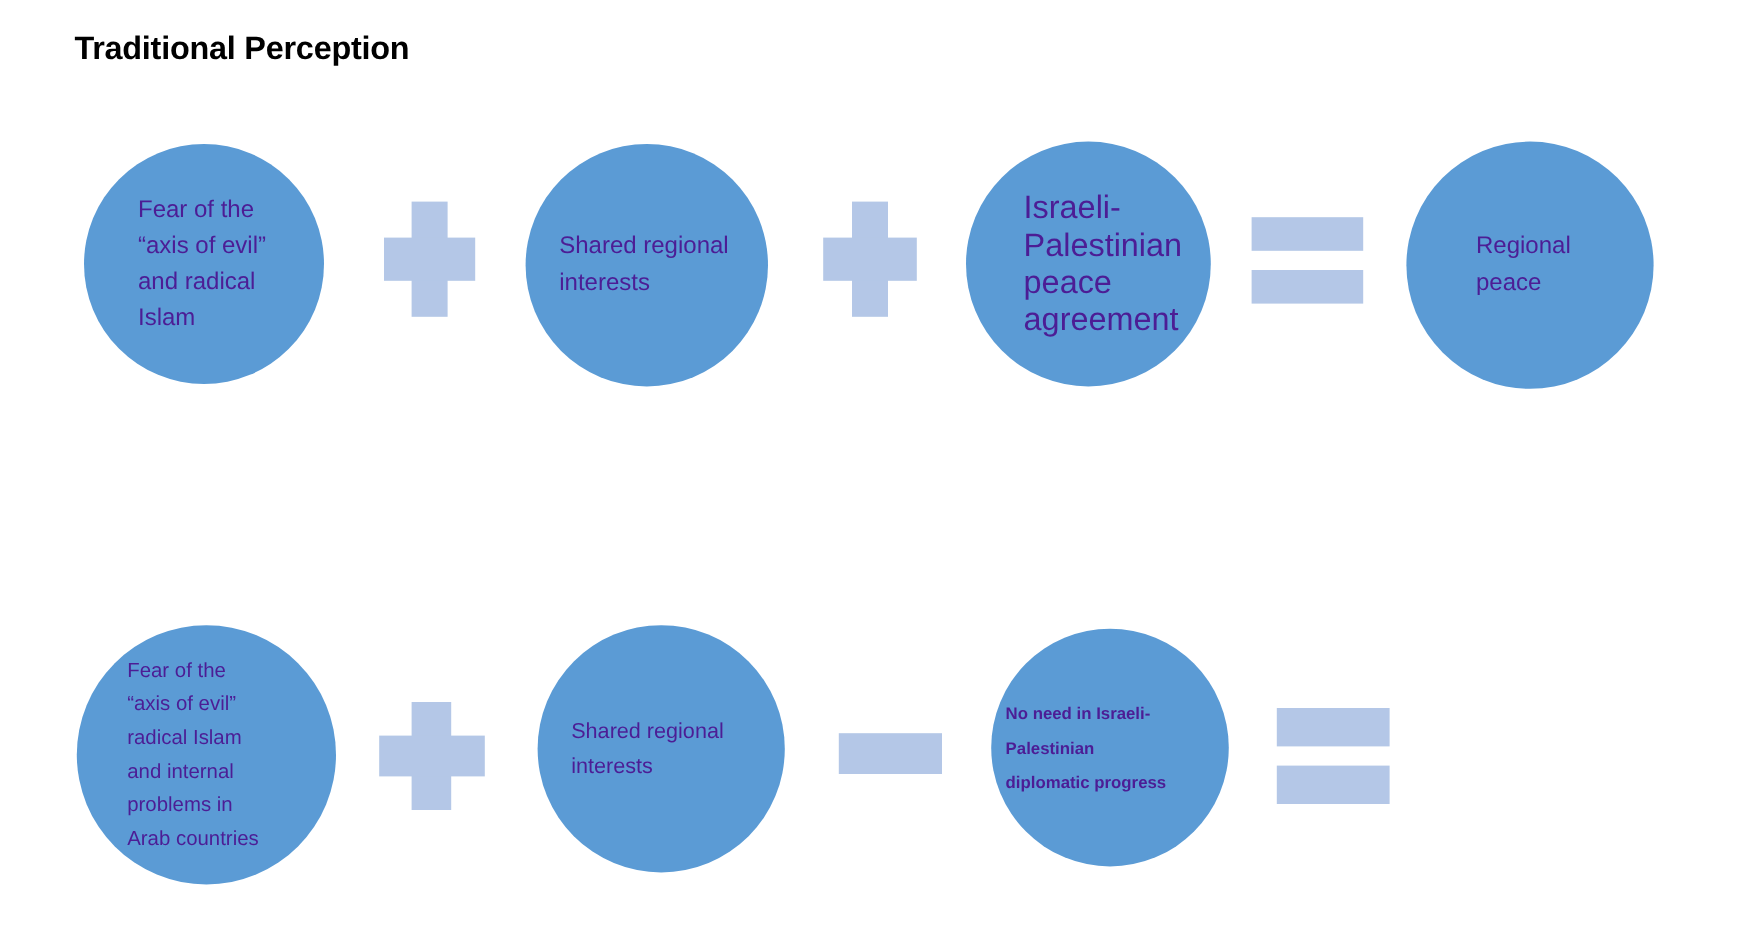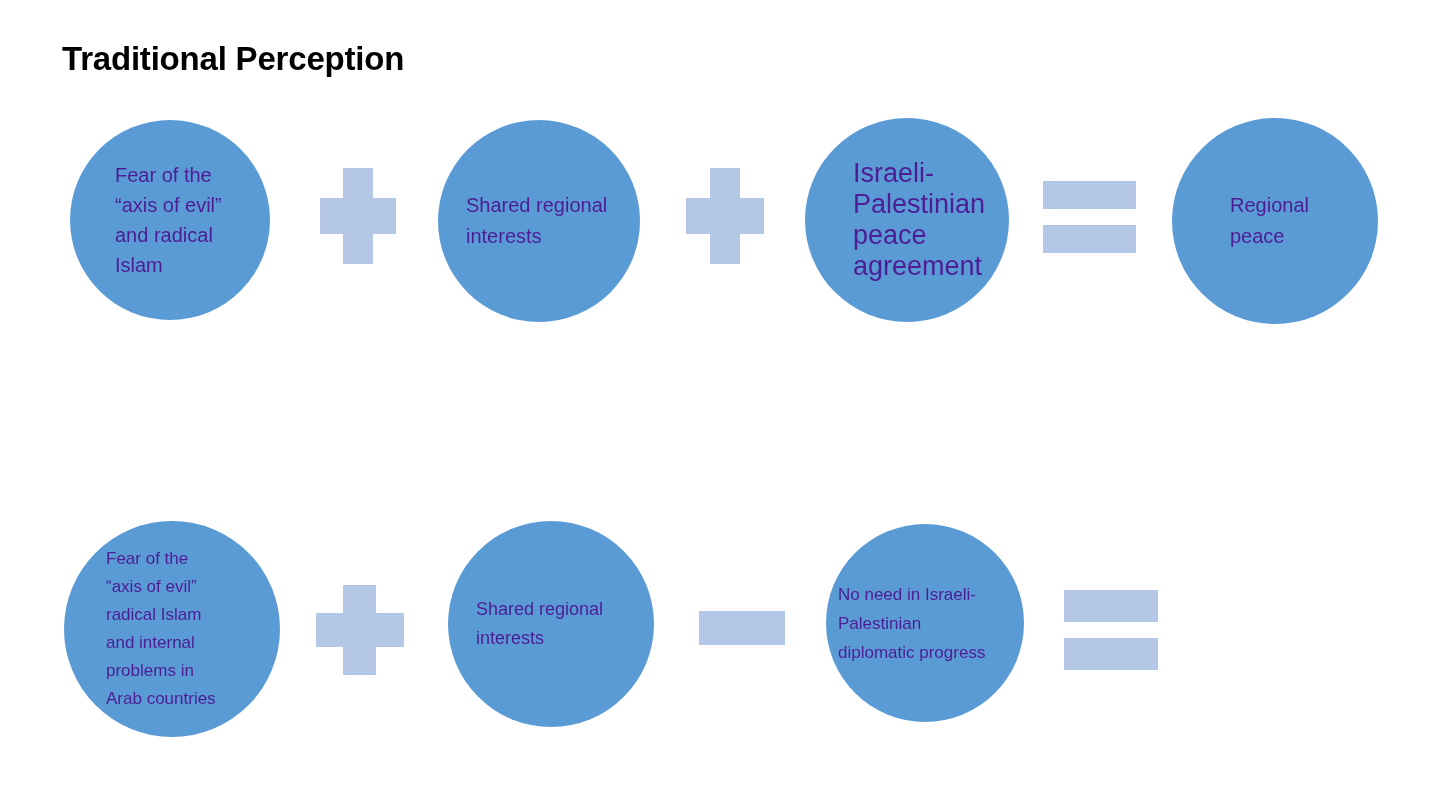--- a/index.html
+++ b/index.html
@@ -26,22 +26,21 @@
   .section-title {
     position: absolute;
     font-weight: bold;
     color: #000000;
     letter-spacing: -0.2px;
     white-space: nowrap;
   }
   #title-traditional {
     left: 62px;
     top: 25px;
-    font-size: 33px;
-    margin-top: 15px;
+    font-size: 27px;
   }
   #title-new {
     left: 62px;
     top: 407px;
     font-size: 33px;
   }
 
   .circle {
     position: absolute;
     border-radius: 50%;
@@ -123,24 +122,25 @@
     line-height: 29px;
     padding-left: 28px;
     padding-right: 10px;
   }
 
   #circle-no-need-progress {
     left: 826px; top: 524px;
     width: 198px; height: 198px;
   }
   #circle-no-need-progress .circle-text {
-    font-size: 17px;
+    font-size: 14px;
     line-height: 29px;
     padding-left: 12px;
     padding-right: 6px;
+    font-weight: bold;
   }
 
   #circle-regional-change {
     left: 1202px; top: 521px;
     width: 206px; height: 206px;
   }
   #circle-regional-change .circle-text {
     font-size: 17px;
     line-height: 29px;
     padding-left: 22px;

